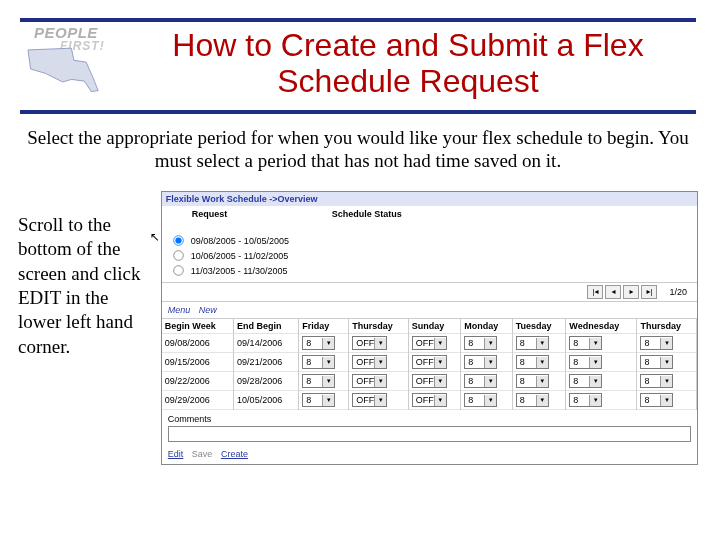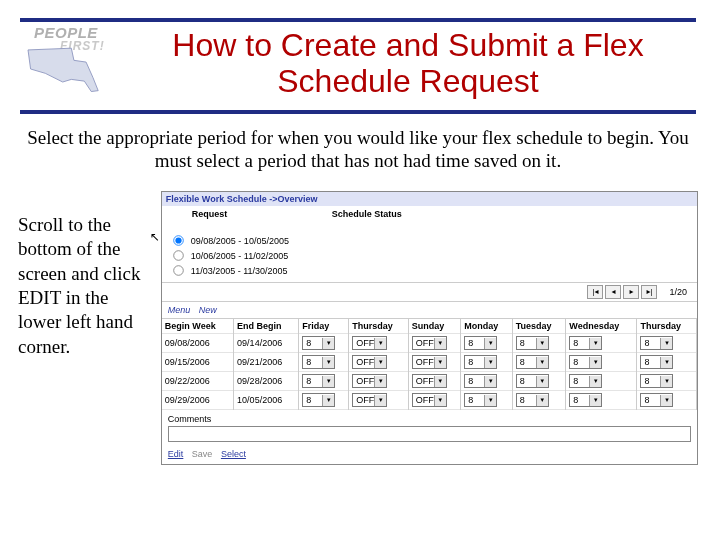--- a/index.html
+++ b/index.html
@@ -416,18 +416,18 @@
             </tr>
           </tbody>
       </table>
 
       <div class="comments-label">Comments</div>
       <div class="comments-box"></div>
 
       <div class="footer-links">
         <span class="lnk">Edit</span>
         <span class="dis">Save</span>
-        <span class="lnk">Select</span>
+        <span class="lnk">Create</span>
       </div>
 
     </div>
   </div>
 </div>
 
 </body></html>

